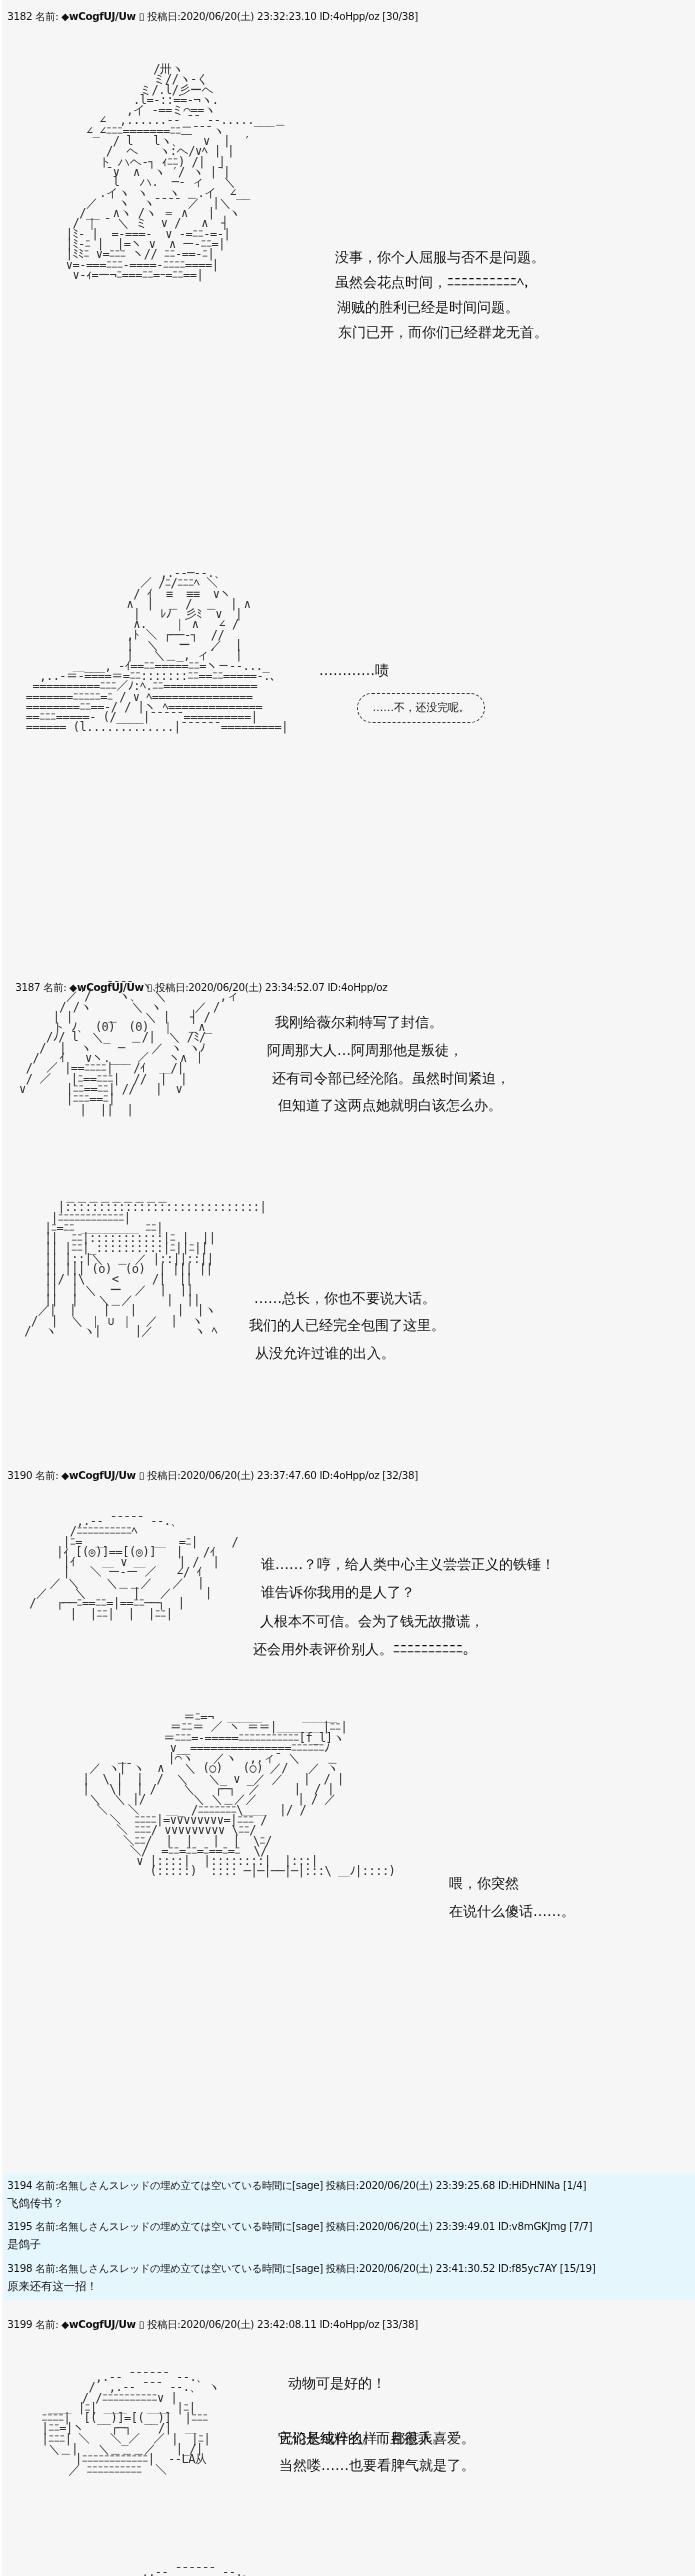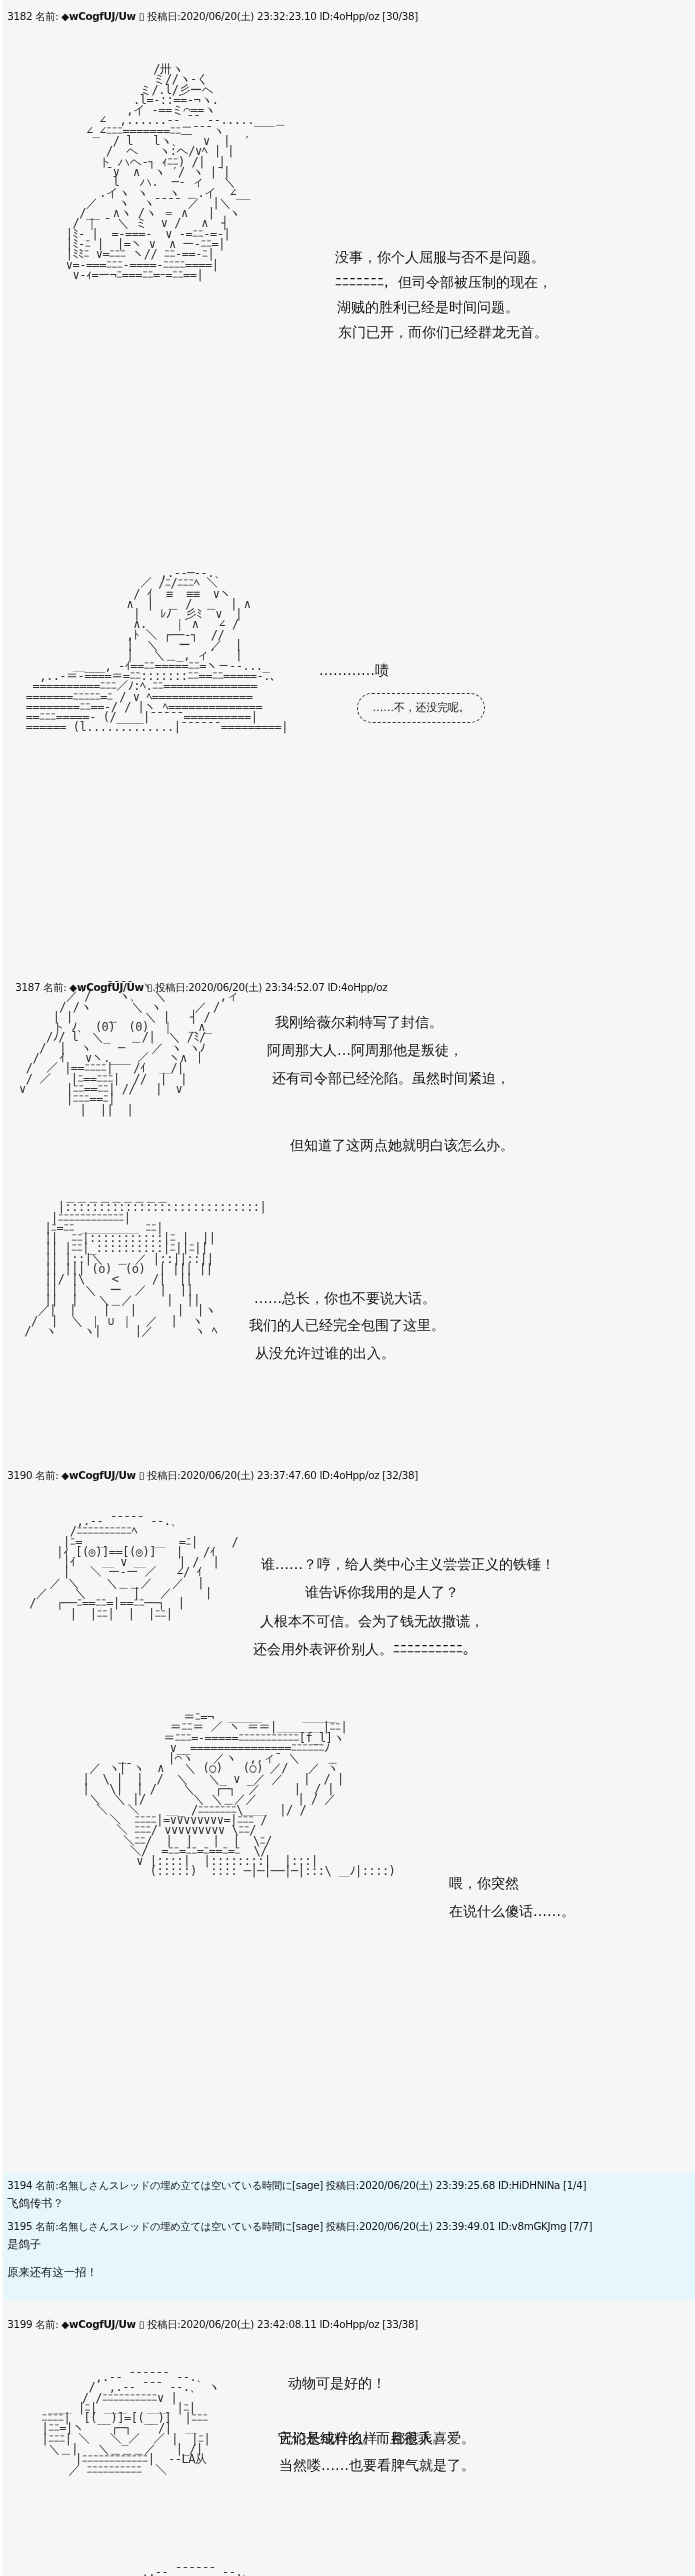--- a/index.html
+++ b/index.html
@@ -58,21 +58,21 @@
       .イヽ ヽ   ヽ ＿.イ  ∠__
     ／   ヽ  ヽ¯¯¯¯ ／  |＼
    /__  ∧ヽ /ヽ ＝ ∧   |  ヽ
   / ｜ ¯ ＼ ミ  ∨ /   ∧  ┤
  |ﾐ- |  =-===-  ∨ -=ﾆﾆ-=-|
  |ﾐ-ﾆ |  |=ヽ ∨  ∧ ー-ﾆﾆ=|
  |ﾐﾐﾆ ∨=ﾆﾆﾆ ヽ// ﾆﾆ-==-ﾆ|
  ∨=-===ﾆﾆﾆ-====-ﾆﾆﾆﾆ====|
   ∨-ｨ=ー¬ﾆ===ﾆﾆ=ｰ=ﾆﾆ==|</pre>
   <div class="line" style="left:333px; top:249px;">没事，你个人屈服与否不是问题。</div>
-  <div class="line" style="left:333px; top:274px;">ﾆﾆﾆﾆﾆﾆﾆ，但司令部被压制的现在，</div>
+  <div class="line" style="left:333px; top:274px;">虽然会花点时间，ﾆﾆﾆﾆﾆﾆﾆﾆﾆﾆﾍ，</div>
   <div class="line" style="left:335px; top:299px;">湖贼的胜利已经是时间问题。</div>
   <div class="line" style="left:336px; top:324px;">东门已开，而你们已经群龙无首。</div>
 
   <pre class="aa" style="left:10.3px; top:556px;">                      ,.-‐─‐-.、
                    ／ /ﾆ/ﾆﾆﾆﾍ ＼
                   / ｲ  ≡  ≡≡  ∨ヽ
                  ∧  |  ＿ /  ＿  | ∧
                   |   ﾚﾉ  彡ﾐ  ∨  |
                   ∧.    ｜ ∧   ∠ /
                  ,ﾄ ＼ ┌──‐┐  //
@@ -106,21 +106,21 @@
     /  |  ヽ    ─    ／ ヽ ヽﾉ
    /   ｲ   ∨ヽ.___ ／   ヽ∧ ｜
   /  ／ |==ﾆﾆﾆﾆ|   /ｲ  ＿/|
   / ／   |ﾆ==ﾆﾆﾆ|  //  |  |
  ∨      |ﾆﾆ==ﾆﾆ| //   |  ∨
         |ﾆﾆﾆ==ﾆ|
           |  ||  |</pre>
   <div class="line" style="left:273px; top:1014px;">我刚给薇尔莉特写了封信。</div>
   <div class="line" style="left:265px; top:1042px;">阿周那大人…阿周那他是叛徒，</div>
   <div class="line" style="left:270px; top:1070px;">还有司令部已经沦陷。虽然时间紧迫，</div>
-  <div class="line" style="left:288px; top:1097px;margin-top:40px;">但知道了这两点她就明白该怎么办。</div>
+  <div class="line" style="left:276px; top:1097px;">但知道了这两点她就明白该怎么办。</div>
 
   <pre class="aa" style="left:15.5px; top:1180px;">       ＿＿＿＿＿＿＿＿＿
       |:::::::::::::::::::::::::::::|
      |ﾆﾆﾆﾆﾆﾆﾆﾆﾆﾆﾆﾆ|
     |ﾆ=ﾆﾆ ＿＿＿＿＿ ﾆﾆ|
     ||  ﾆﾆ|:::::::::::|ﾆ |  ||
     || |ﾆﾆ|_::::::::::|ﾆ||ﾆ||
     || |::|＼  ＿ ／ |::||::||
     || ||| (o)  (o)  | ||| ||
     ||/ |\    &lt;     /|  ||
@@ -146,21 +146,21 @@
        /ﾆﾆﾆﾆﾆﾆﾆﾆﾆﾆﾍ
       |ﾆ=  ＿       ＿  =ﾆ|     /
      |ｨ [(◎)]==[(◎)]   |   /ｲ
       |ｲ    ＿ ∨ ＿     | /  |
       |   ＼ ー‐ー ／   ∠/ ｲ
     ／ ＼    ＼＿＿／   ／  |
   ／    ＼       |   ／     |
  /   ┌──ﾆ==ﾆﾆ=|==ﾆﾆ──┐  |
        |  |ﾆﾆ|  |  |ﾆﾆ|</pre>
   <div class="line" style="left:259px; top:1556px;">谁……？哼，给人类中心主义尝尝正义的铁锤！</div>
-  <div class="line" style="left:259px; top:1584px;margin-left:44px;">谁告诉你我用的是人了？</div>
+  <div class="line" style="left:259px; top:1584px;">谁告诉你我用的是人了？</div>
   <div class="line" style="left:258px; top:1613px;">人根本不可信。会为了钱无故撒谎，</div>
   <div class="line" style="left:251px; top:1641px;">还会用外表评价别人。ﾆﾆﾆﾆﾆﾆﾆﾆﾆﾆ。</div>
 
   <pre class="aa" style="left:67px; top:1700px;">                 ＝ﾆ=¬  ＿＿＿      ＿＿＿
                ＝ﾆﾆ＝ ／ ヽ ＝＝|＿＿＿＿|ﾆﾆ|
               ＝ﾆﾆﾆ=-=====ﾆﾆﾆﾆﾆﾆﾆﾆﾆﾆﾆ[f_l]ヽ
                ∨__===============ﾆﾆﾆﾆﾆﾆﾉ
        ＿      |⌒ヽ   ／ヽ  ,.ィ¯ ＼    ＿
    ／ ヽ|¯ヽ  ∧   ＼ (○)   (○) ／/   ／ ヽ
   |  \ |  |  /  ＼   ＼_ ∨ _／ ／   |  / |
@@ -179,20 +179,21 @@
   <div class="replies" style="top:2173px; height:127px;">
     <div class="reply" style="top:6.2px;">
       <div class="rh">3194 名前:名無しさんスレッドの埋め立ては空いている時間に[sage] 投稿日:2020/06/20(土) 23:39:25.68 ID:HiDHNlNa [1/4]</div>
       <div class="rb">飞鸽传书？</div>
     </div>
     <div class="reply" style="top:47px;">
       <div class="rh">3195 名前:名無しさんスレッドの埋め立ては空いている時間に[sage] 投稿日:2020/06/20(土) 23:39:49.01 ID:v8mGKJmg [7/7]</div>
       <div class="rb">是鸽子</div>
     </div>
     <div class="reply" style="top:89px;">
+      <div class="rh">3198 名前:名無しさんスレッドの埋め立ては空いている時間に[sage] 投稿日:2020/06/20(土) 23:41:30.52 ID:f85yc7AY [15/19]</div>
       <div class="rb">原来还有这一招！</div>
     </div>
   </div>
 
   <div class="hdr" style="top:2318px;">
     <span>3199</span>
     <span>名前:</span>
     <b>◆wCogfUJ/Uw</b>
     <span>▯</span>
     <span>投稿日:</span><span>2020/06/20(土) 23:42:08.11</span>

